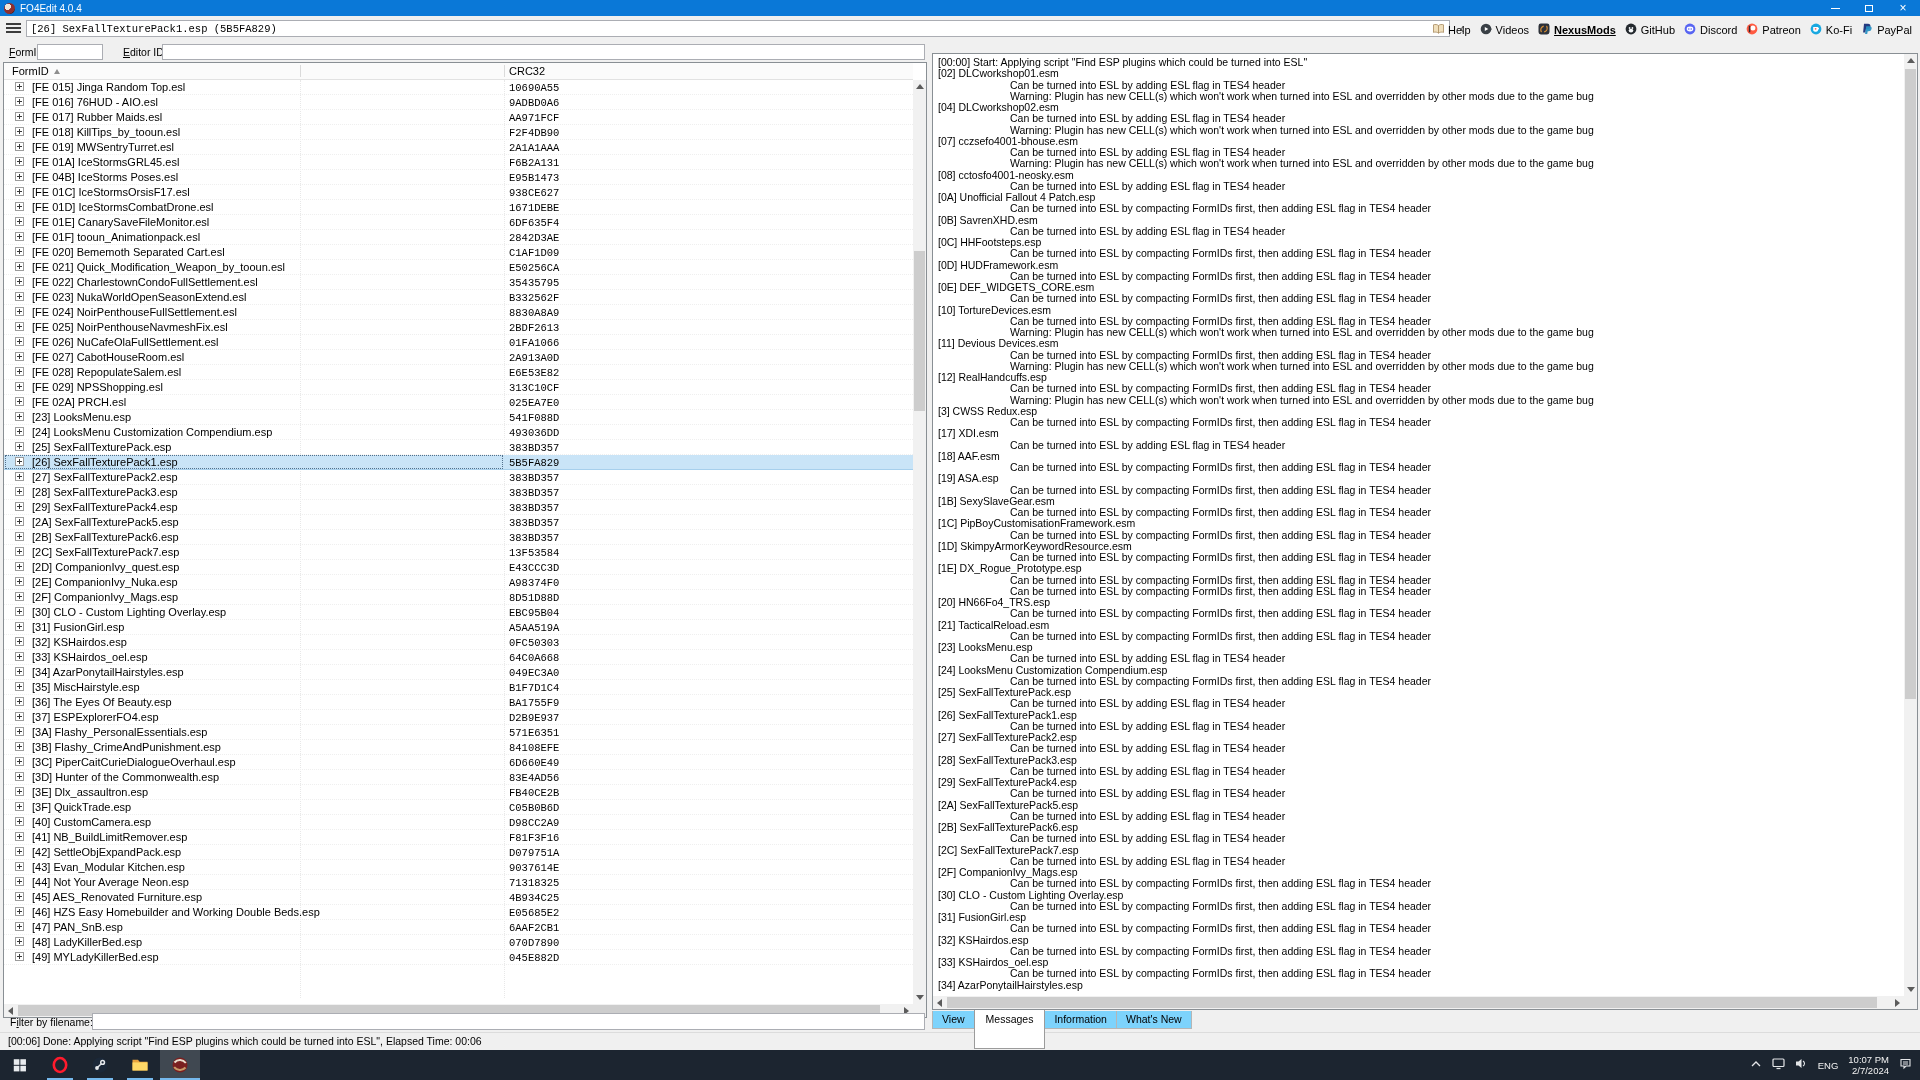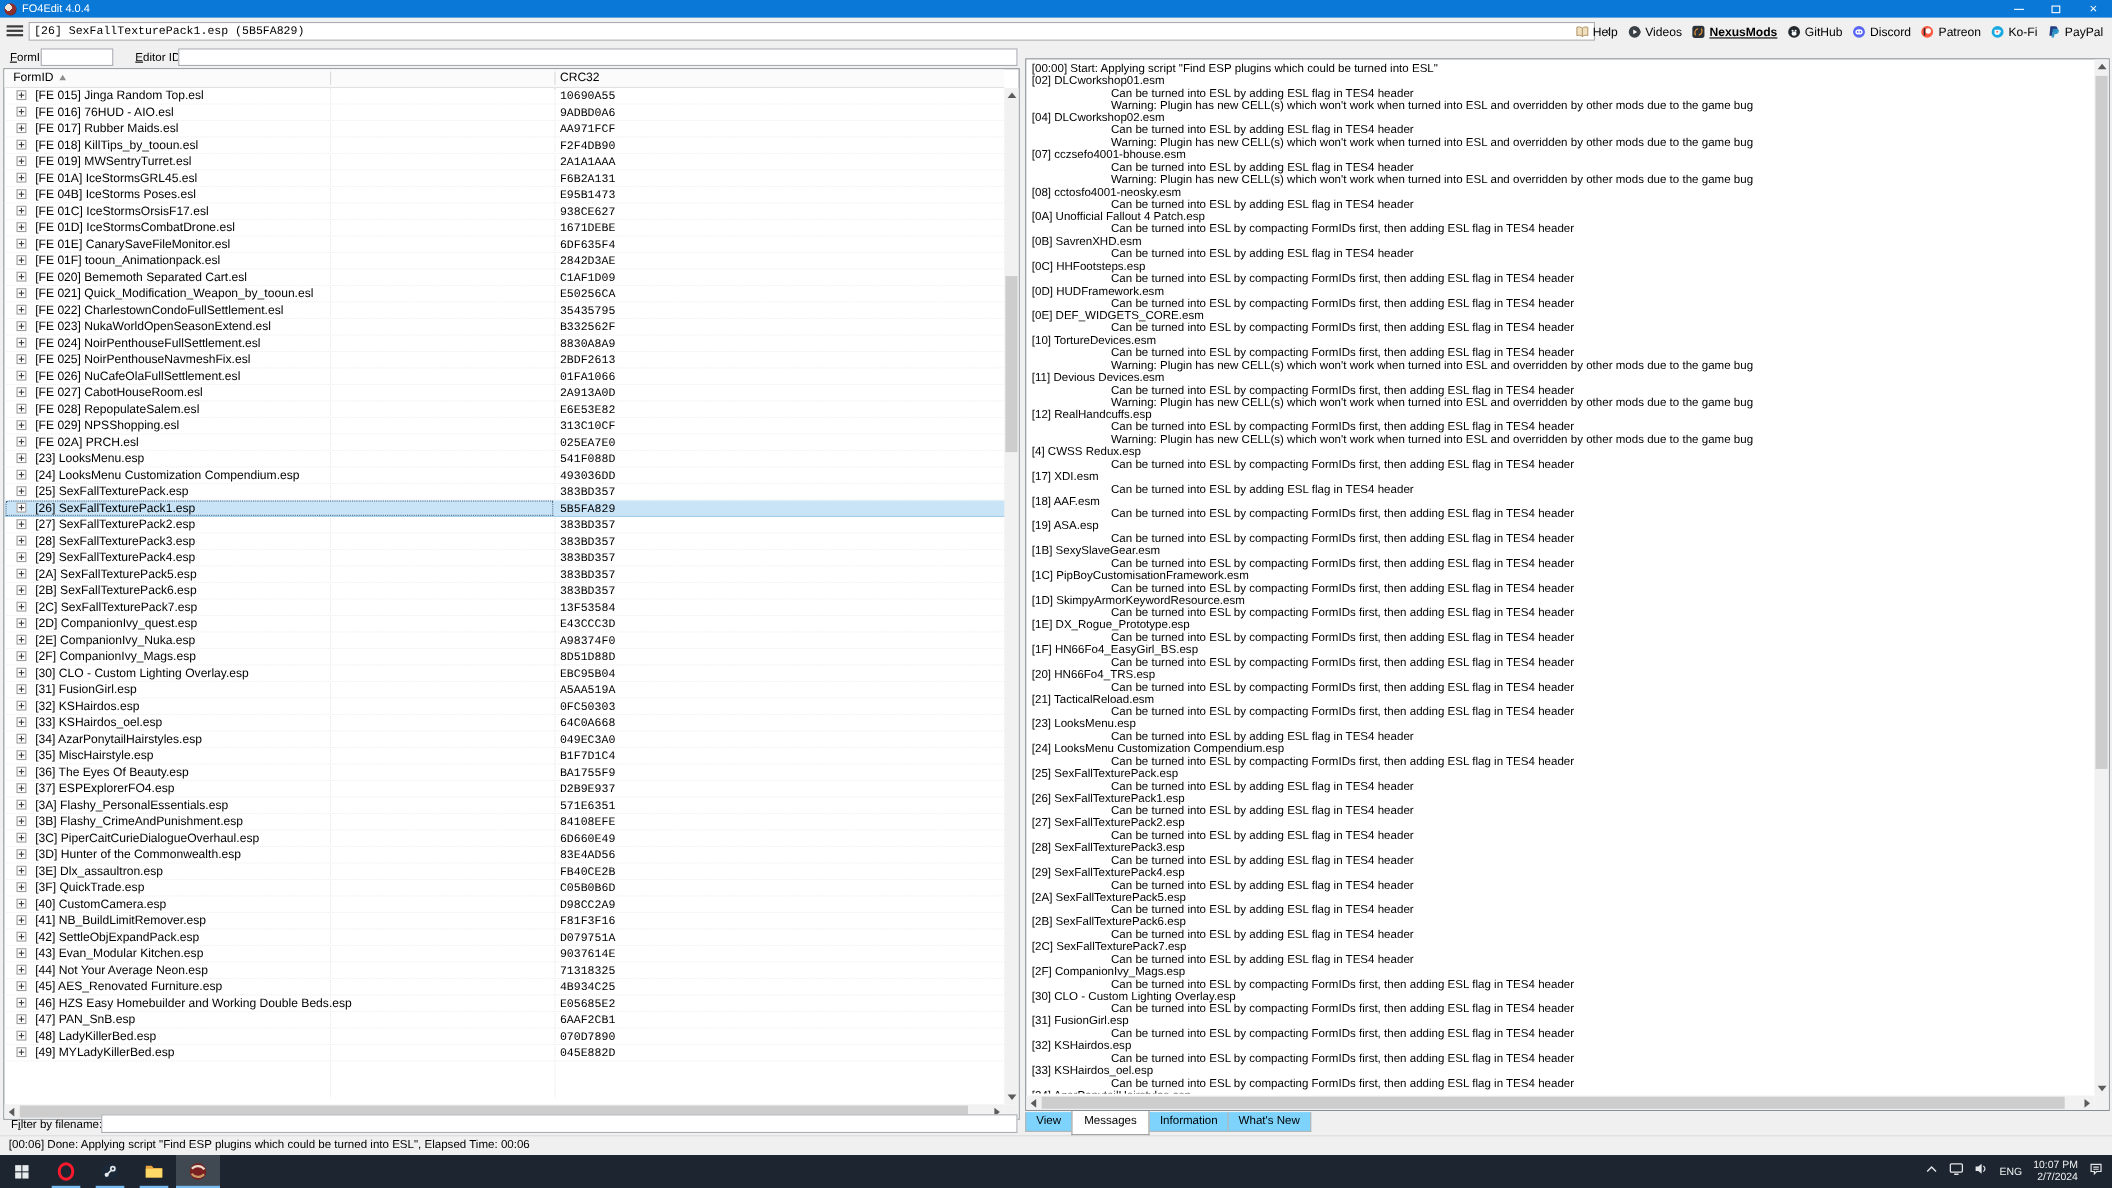--- a/index.html
+++ b/index.html
@@ -87,21 +87,21 @@
   .rp-vthumb { left:1px; right:1px; top:15px; height:630px; }
   .rp-hscroll { left:0; right:13px; bottom:0; height:13px; }
   .rp-hthumb { top:1px; bottom:1px; left:14px; width:930px; }
   
   .filter-label { position:absolute; left:10px; top:1016px; font-size:10.5px; }
   .filter-input { position:absolute; left:92px; top:1013px; width:833px; height:17px;
     border:1px solid #ABADB3; background:#fff; font-family:inherit; font-size:10.5px; padding:0 3px; }
   .tabs { position:absolute; left:932px; top:1011px; display:flex; align-items:flex-start; font-size:10.5px; }
   .tab { padding:2px 9px 3px; border:1px solid #B5B5B5; border-top:none; background:#7dd3fc;
     margin-right:-1px; white-space:nowrap; }
-  .tab.active { background:#fff; padding:3px 11px 6px; position:relative; top:-1px; z-index:2;
+  .tab.active { background:#fff; padding:3px 11px 23px; position:relative; top:-1px; z-index:2;
     border-color:#9B9B9B; }
   .statusbar { position:absolute; left:0; top:1032px; width:1920px; height:18px;
     background:#F0F0F0; border-top:1px solid #DCDCDC; font-size:10.5px; line-height:17px; padding-left:8px; }
   
   .taskbar { position:absolute; left:0; top:1050px; width:1920px; height:30px;
     background:#1C2530; display:flex; align-items:stretch; color:#fff; }
   .tb-btn { width:40px; display:flex; align-items:center; justify-content:center; position:relative; flex:0 0 auto; }
   .tb-btn .runline { position:absolute; bottom:0; left:7px; right:7px; height:2px; background:#76B9ED; }
   .tb-btn.active { background:rgba(255,255,255,0.16); }
   .tb-btn.active .runline { left:0; right:0; }
@@ -580,37 +580,36 @@
       <div class="mline note">Can be turned into ESL by compacting FormIDs first, then adding ESL flag in TES4 header</div>
       <div class="mline">[10] TortureDevices.esm</div>
       <div class="mline note">Can be turned into ESL by compacting FormIDs first, then adding ESL flag in TES4 header</div>
       <div class="mline note">Warning: Plugin has new CELL(s) which won't work when turned into ESL and overridden by other mods due to the game bug</div>
       <div class="mline">[11] Devious Devices.esm</div>
       <div class="mline note">Can be turned into ESL by compacting FormIDs first, then adding ESL flag in TES4 header</div>
       <div class="mline note">Warning: Plugin has new CELL(s) which won't work when turned into ESL and overridden by other mods due to the game bug</div>
       <div class="mline">[12] RealHandcuffs.esp</div>
       <div class="mline note">Can be turned into ESL by compacting FormIDs first, then adding ESL flag in TES4 header</div>
       <div class="mline note">Warning: Plugin has new CELL(s) which won't work when turned into ESL and overridden by other mods due to the game bug</div>
-      <div class="mline">[4] CWSS Redux.esp</div>
+      <div class="mline">[3] CWSS Redux.esp</div>
       <div class="mline note">Can be turned into ESL by compacting FormIDs first, then adding ESL flag in TES4 header</div>
       <div class="mline">[17] XDI.esm</div>
       <div class="mline note">Can be turned into ESL by adding ESL flag in TES4 header</div>
       <div class="mline">[18] AAF.esm</div>
       <div class="mline note">Can be turned into ESL by compacting FormIDs first, then adding ESL flag in TES4 header</div>
       <div class="mline">[19] ASA.esp</div>
       <div class="mline note">Can be turned into ESL by compacting FormIDs first, then adding ESL flag in TES4 header</div>
       <div class="mline">[1B] SexySlaveGear.esm</div>
       <div class="mline note">Can be turned into ESL by compacting FormIDs first, then adding ESL flag in TES4 header</div>
       <div class="mline">[1C] PipBoyCustomisationFramework.esm</div>
       <div class="mline note">Can be turned into ESL by compacting FormIDs first, then adding ESL flag in TES4 header</div>
       <div class="mline">[1D] SkimpyArmorKeywordResource.esm</div>
       <div class="mline note">Can be turned into ESL by compacting FormIDs first, then adding ESL flag in TES4 header</div>
       <div class="mline">[1E] DX_Rogue_Prototype.esp</div>
       <div class="mline note">Can be turned into ESL by compacting FormIDs first, then adding ESL flag in TES4 header</div>
-      <div class="mline">[1F] HN66Fo4_EasyGirl_BS.esp</div>
       <div class="mline note">Can be turned into ESL by compacting FormIDs first, then adding ESL flag in TES4 header</div>
       <div class="mline">[20] HN66Fo4_TRS.esp</div>
       <div class="mline note">Can be turned into ESL by compacting FormIDs first, then adding ESL flag in TES4 header</div>
       <div class="mline">[21] TacticalReload.esm</div>
       <div class="mline note">Can be turned into ESL by compacting FormIDs first, then adding ESL flag in TES4 header</div>
       <div class="mline">[23] LooksMenu.esp</div>
       <div class="mline note">Can be turned into ESL by adding ESL flag in TES4 header</div>
       <div class="mline">[24] LooksMenu Customization Compendium.esp</div>
       <div class="mline note">Can be turned into ESL by compacting FormIDs first, then adding ESL flag in TES4 header</div>
       <div class="mline">[25] SexFallTexturePack.esp</div>

